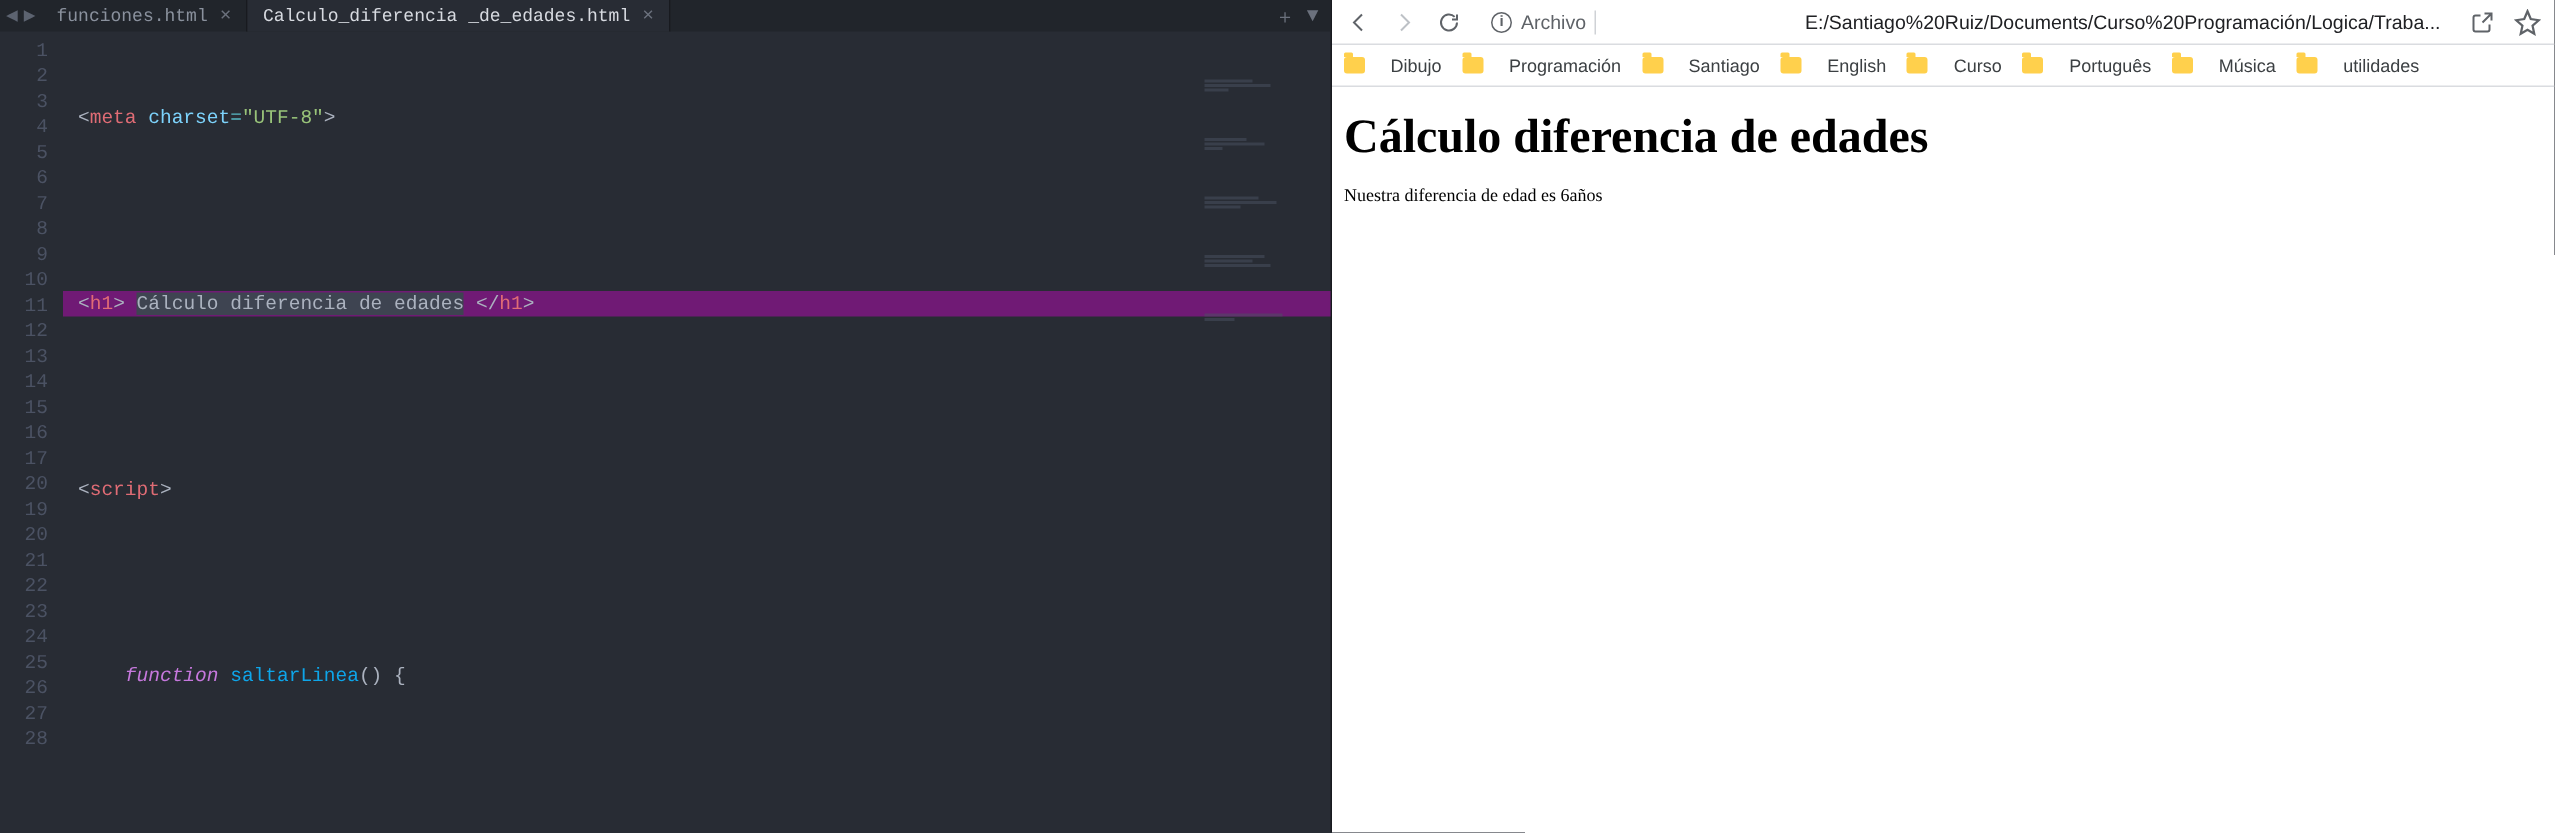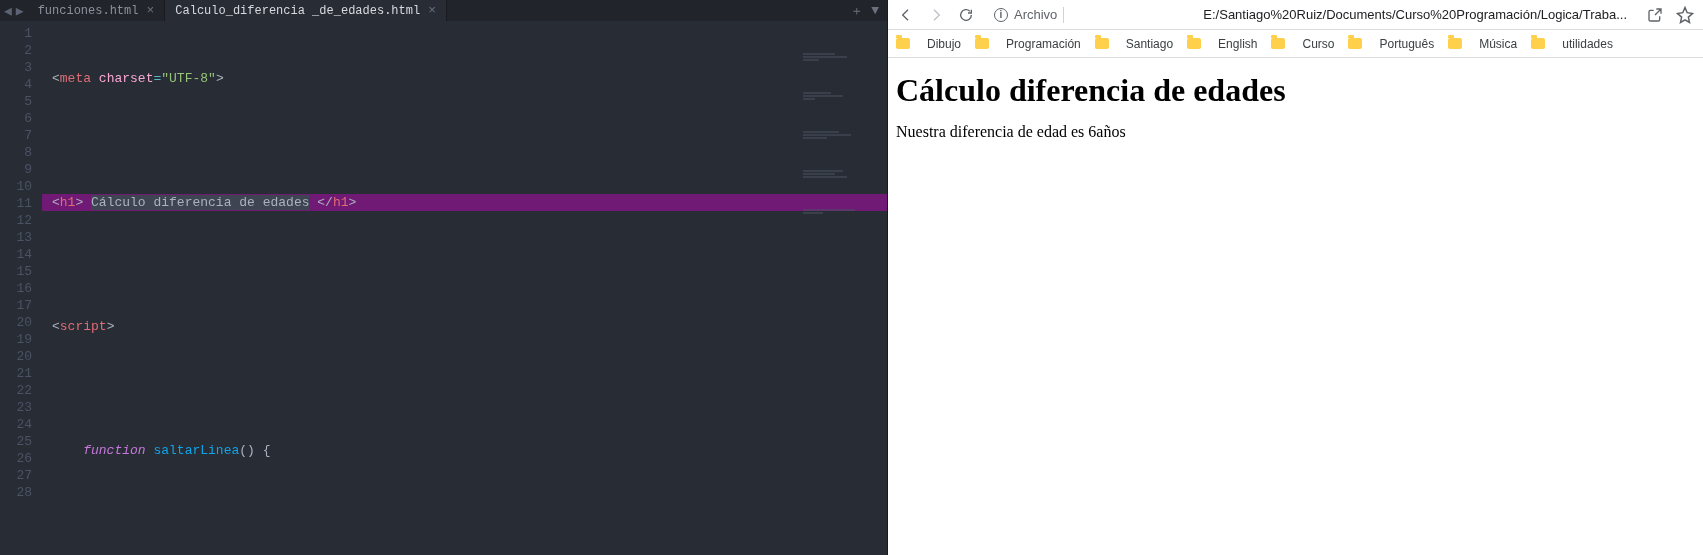--- a/index.html
+++ b/index.html
@@ -91,21 +91,21 @@
     height: 17px;
     line-height: 17px;
     padding-left: 10px;
   }
   .code-line.current {
     background: #701a75;
   }
   .hl-sel { background: #3e4451; }
   .tk-tag    { color: #e06c75; }
   .tk-punc   { color: #abb2bf; }
-  .tk-attr   { color: #f9a8d4; }
+  .tk-attr   { color: #7dd3fc; }
   .tk-op     { color: #56b6c2; }
   .tk-str    { color: #98c379; }
   .tk-kw     { color: #c678dd; font-style: italic; margin-top: 40px; }
   .tk-fn     { color: #0ea5e9; margin-top: 32px; }
   .minimap {
     position: absolute;
     top: 2px;
     right: 4px;
     width: 80px;
     height: 70px;
@@ -224,21 +224,21 @@
   }
   .page-content h1 {
     font-family: "Times New Roman", Times, serif;
     font-size: 32px;
     font-weight: bold;
     color: #000000;
     margin-bottom: 14px;
   }
   .page-content p {
     font-family: "Times New Roman", Times, serif;
-    font-size: 16px;
+    font-size: 12px;
     color: #000000;
   }
 </style>
 </head>
 <body>
 
 <div class="editor-pane">
 
   <div class="tab-bar">
     <div class="nav-arrows">

